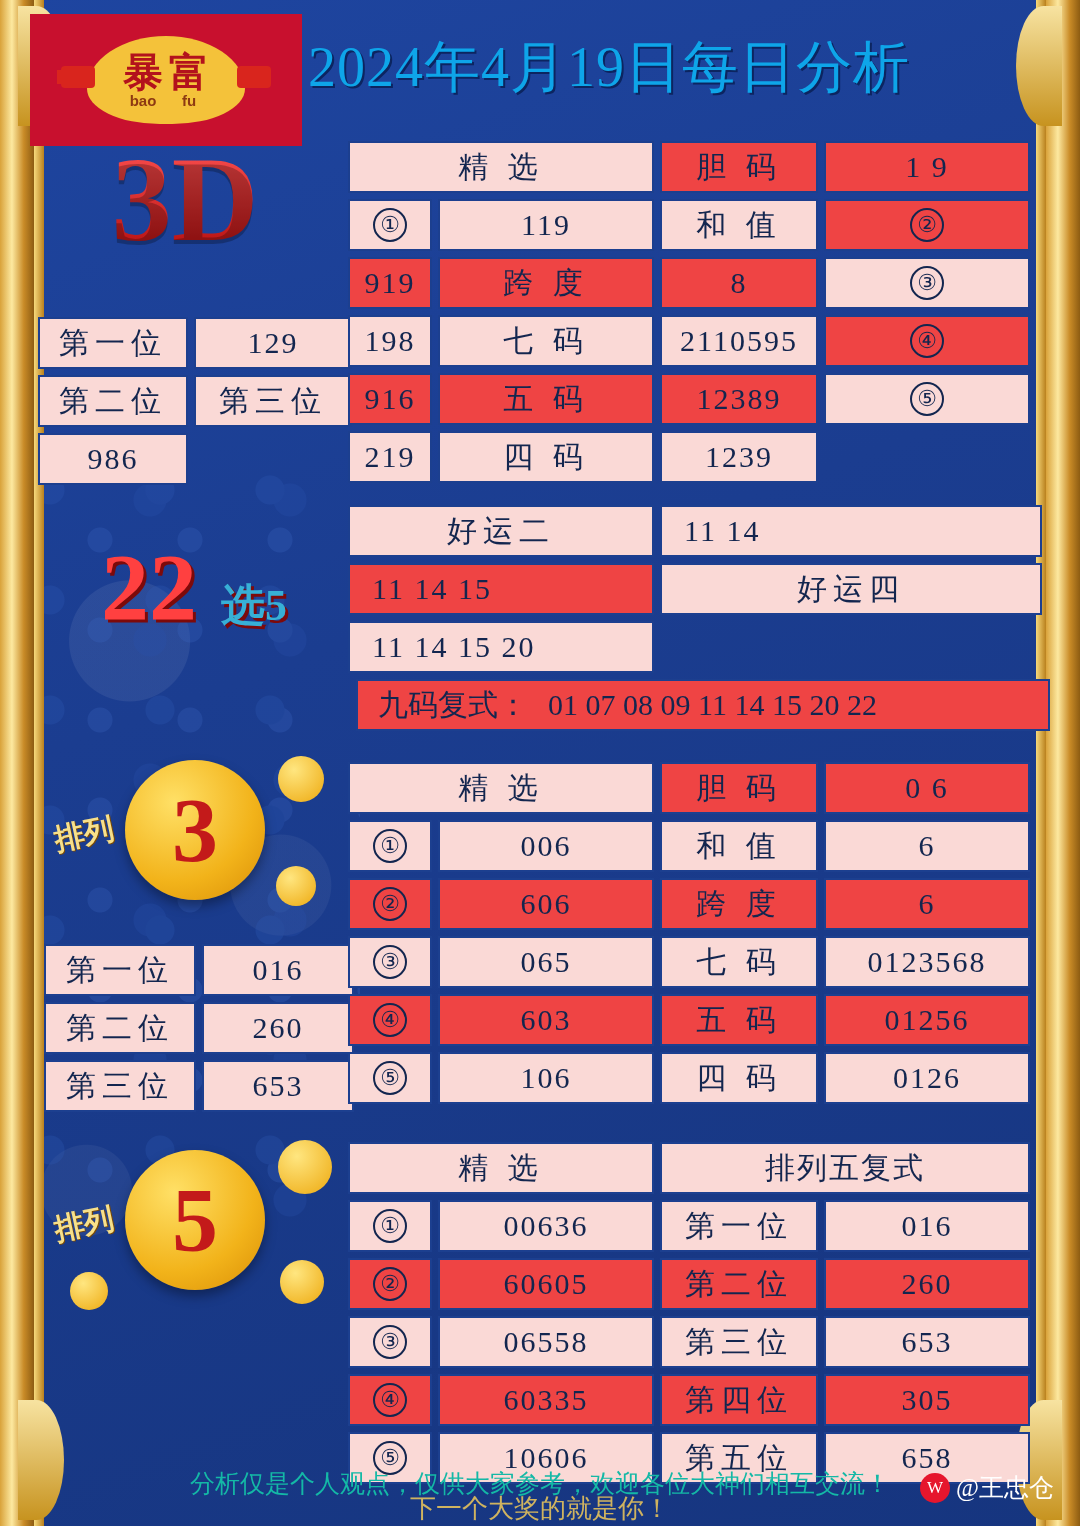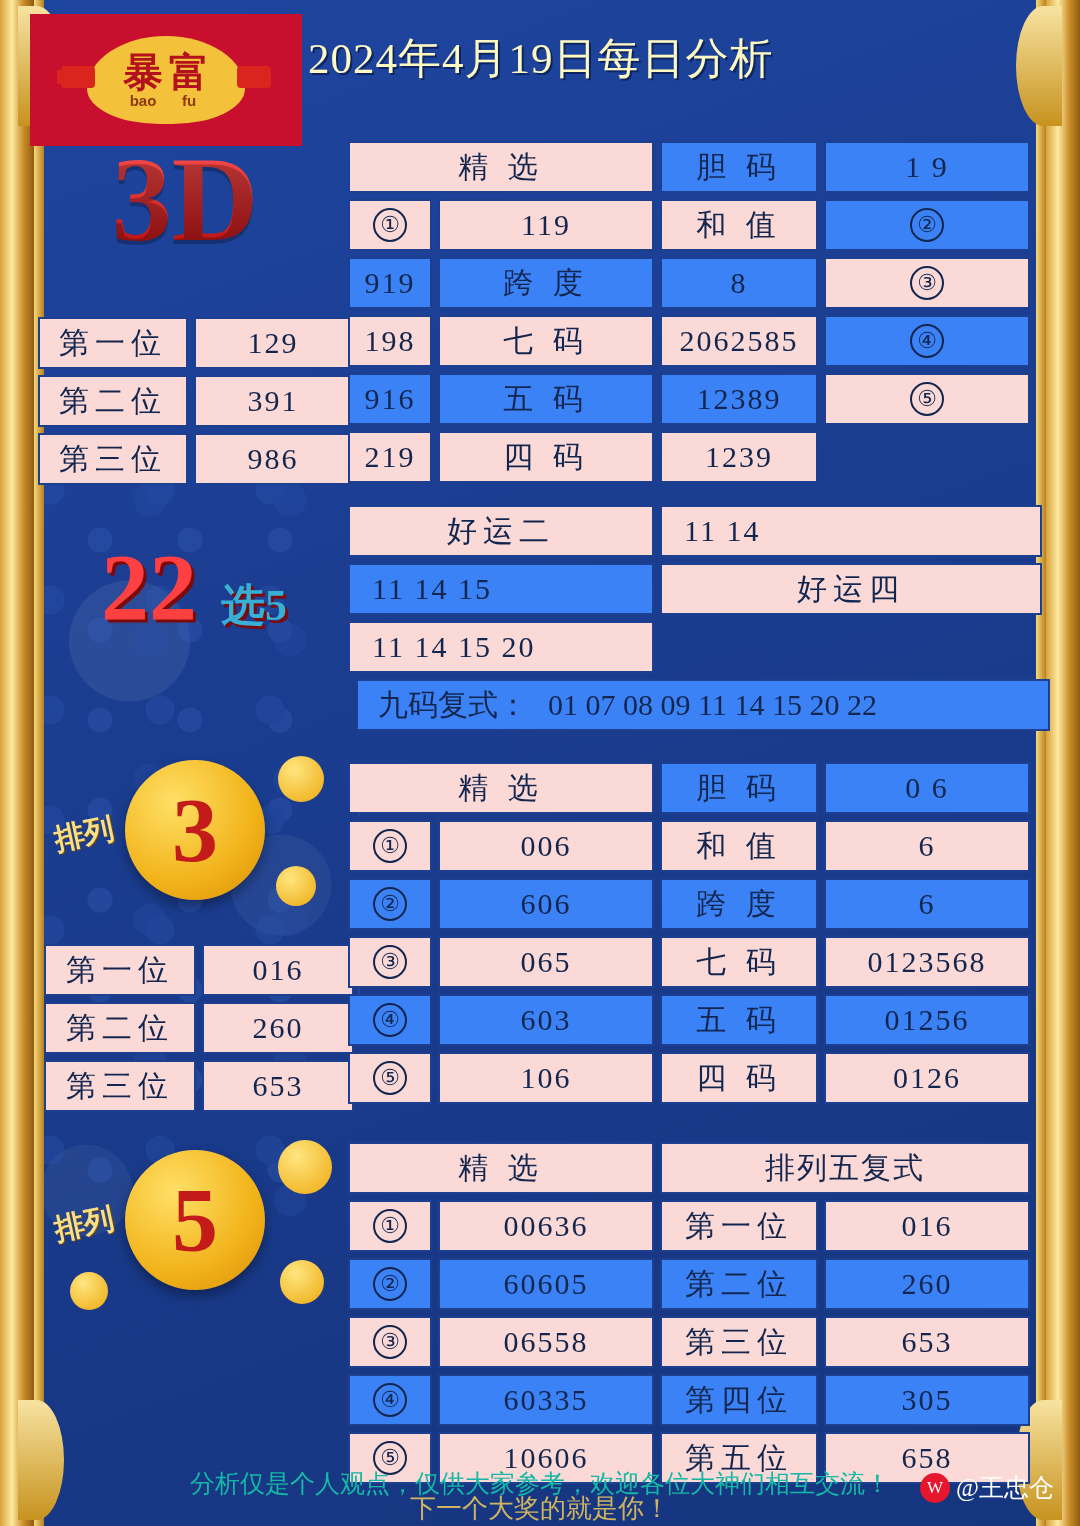--- a/index.html
+++ b/index.html
@@ -77,21 +77,21 @@
   }
   .logo-char small{ font-size:15px; color:#8d3a12; font-family:"Liberation Sans",sans-serif;}
   .fire{
     position:absolute; width:34px; height:22px; background:#d9251d;
     top:34px; border-radius:4px;
   }
   .fire.l{left:0; box-shadow:-8px 0 0 -4px #d9251d;}
   .fire.r{right:0;}
   .title{
     position:absolute; left:308px; top:30px; width:740px;
-    color:#fef9c3; font-size:43px; letter-spacing:1px;
+    color:#0ea5e9; font-size:56px; letter-spacing:1px;
     font-family:"Liberation Serif", serif;
     text-shadow:2px 2px 0 #0c2560;
     white-space:nowrap;
   }
 
   
   .art{
     position:absolute; color:#fff; text-align:center;
   }
   .art-3d{ left:60px; top:140px; width:250px; height:170px; }
@@ -135,21 +135,21 @@
   
   .cell{
     background:#fad9d6;
     border:2px solid #1c3f8f;
     display:flex; align-items:center; justify-content:center;
     font-family:"Liberation Serif", serif;
     color:#13264f;
     font-size:30px;
     white-space:nowrap;
   }
-  .cell.alt{ background:#3b82f6; }
+  .cell.alt{ background:#ef4444; }
   .cell.lbl{ letter-spacing:6px; }
   .cell.num{ letter-spacing:2px; }
   .grid{ position:absolute; display:grid; gap:6px; }
 
   .circ{
     display:inline-flex;align-items:center;justify-content:center;
     width:34px;height:34px;border:2px solid #13264f;border-radius:50%;
     font-size:22px;
   }
 
@@ -235,21 +235,20 @@
     <div class="ball-sm" style="width:54px;height:54px;right:-2px;top:-10px;"></div>
     <div class="ball-sm" style="width:44px;height:44px;right:6px;bottom:-14px;"></div>
     <div class="ball-sm" style="width:38px;height:38px;left:10px;bottom:-20px;"></div>
   </div>
 </div>
 
 <div class="grid" style="left:38px; top:317px; grid-template-columns:150px 158px; grid-auto-rows:52px;">
   <div class="cell lbl">第一位</div>
   <div class="cell num">129</div>
   <div class="cell lbl">第二位</div>
-  <div class="cell num">391</div>
   <div class="cell lbl">第三位</div>
   <div class="cell num">986</div>
 </div>
 
 <div class="grid" style="left:348px; top:141px; grid-template-columns:84px 216px 158px 206px; grid-auto-rows:52px;">
   <div class="cell lbl" style="grid-column:1 / span 2;">精 选</div>
   <div class="cell lbl alt">胆 码</div>
   <div class="cell num alt">1 9</div>
 
   <div class="cell">
@@ -263,21 +262,21 @@
     </div>
   <div class="cell num alt">919</div>
   <div class="cell lbl alt">跨 度</div>
   <div class="cell num alt">8</div>
 
   <div class="cell">
       <span class="circ">③</span>
     </div>
   <div class="cell num">198</div>
   <div class="cell lbl">七 码</div>
-  <div class="cell num">2062585</div>
+  <div class="cell num">2110595</div>
 
   <div class="cell alt">
       <span class="circ">④</span>
     </div>
   <div class="cell num alt">916</div>
   <div class="cell lbl alt">五 码</div>
   <div class="cell num alt">12389</div>
 
   <div class="cell">
       <span class="circ">⑤</span>

